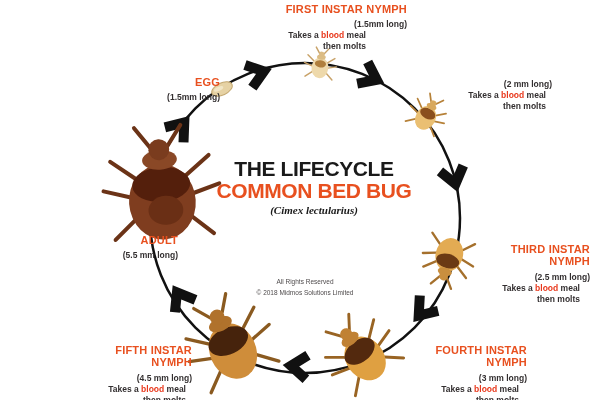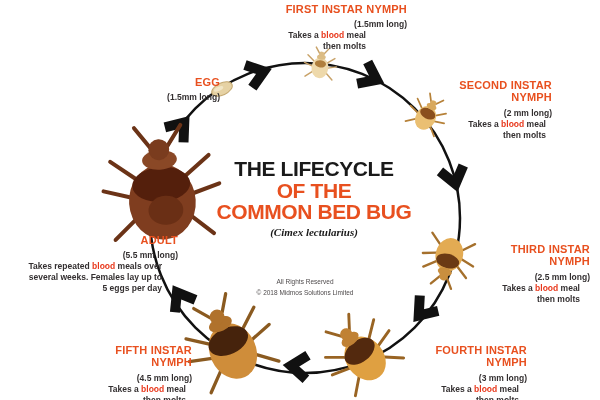--- a/index.html
+++ b/index.html
@@ -186,21 +186,20 @@
     <p class="stage-size">(1.5mm long)</p>
   </div>
 
   <div class="stage stage-first">
     <div class="stage-name">FIRST INSTAR NYMPH</div>
     <p class="stage-size">(1.5mm long)</p>
     <p class="stage-desc"><span>Takes a </span><span class="blood">blood</span><span> meal then molts</span></p>
   </div>
 
   <div class="stage stage-second">
-    <div class="stage-name">SECOND INSTAR NYMPH</div>
     <p class="stage-size">(2 mm long)</p>
     <p class="stage-desc"><span>Takes a </span><span class="blood">blood</span><span> meal then molts</span></p>
   </div>
 
   <div class="stage stage-third">
     <div class="stage-name">THIRD INSTAR NYMPH</div>
     <p class="stage-size">(2.5 mm long)</p>
     <p class="stage-desc"><span>Takes a </span><span class="blood">blood</span><span> meal then molts</span></p>
   </div>
 
@@ -212,26 +211,24 @@
 
   <div class="stage stage-fifth">
     <div class="stage-name">FIFTH INSTAR NYMPH</div>
     <p class="stage-size">(4.5 mm long)</p>
     <p class="stage-desc"><span>Takes a </span><span class="blood">blood</span><span> meal then molts</span></p>
   </div>
 
   <div class="stage stage-adult">
     <div class="stage-name">ADULT</div>
     <p class="stage-size">(5.5 mm long)</p>
-    <p class="stage-desc wide"><span>Takes repeated </span><span class="blood">blood</span><span> meals over several weeks. Females lay up to 5 eggs per day</span></p>
   </div>
 
   <div class="center-title">
     <p class="title-line1">THE LIFECYCLE</p>
-    <p class="title-line2">OF THE</p>
     <p class="title-line3">COMMON BED BUG</p>
     <p class="title-sub">(Cimex lectularius)</p>
   </div>
 
   <div class="copyright">
     <div>All Rights Reserved</div>
     <div>© 2018 Midmos Solutions Limited</div>
   </div>
 
 </div>

